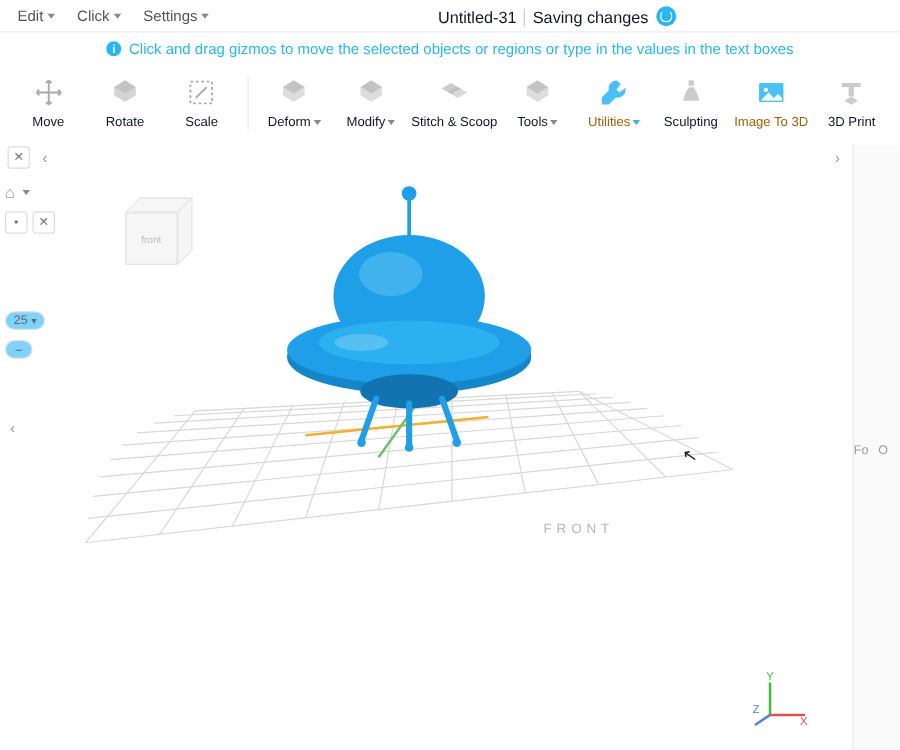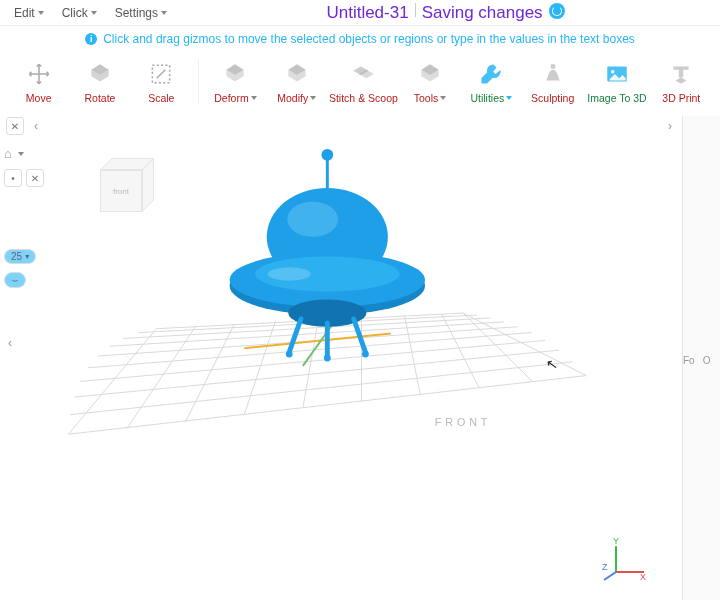--- a/index.html
+++ b/index.html
@@ -2,31 +2,31 @@
 <html><head>
 <meta charset="utf-8">
 <style>
 * { margin: 0; padding: 0; box-sizing: border-box; font-family: -apple-system, "Segoe UI", Arial, sans-serif; }
 body { width: 720px; height: 600px; background: #fff; overflow: hidden; position: relative; font-size: 12px; color: #444; }
 
 .menubar { height: 26px; display: flex; align-items: center; padding: 0 6px; gap: 2px; border-bottom: 1px solid #eee; }
 .menubar .menu-item { padding: 3px 8px; cursor: pointer; color: #555; display: flex; align-items: center; gap: 3px; justify-content: flex-end; }
 .caret { width: 0; height: 0; border-left: 3px solid transparent; border-right: 3px solid transparent; border-top: 4px solid #888; display: inline-block; }
 
-.titlebar { flex: 1; text-align: center; color: #6d28d9; font-size: 17px; display: flex; justify-content: center; align-items: flex-start; gap: 6px; }
+.titlebar { flex: 1; text-align: center; color: #0f172a; font-size: 13px; display: flex; justify-content: center; align-items: flex-end; gap: 6px; }
 .titlebar .sep { width: 1px; height: 14px; background: #ccc; }
 .sync-icon { width: 16px; height: 16px; border-radius: 50%; background: #29b6f6; position: relative; }
 .sync-icon::after { content: ""; position: absolute; inset: 3px; border: 1.5px solid #fff; border-top-color: transparent; border-radius: 50%; }
 
 .hint { text-align: center; padding: 6px 0 10px; color: #29b6f6; font-size: 12px; display: flex; justify-content: center; align-items: center; gap: 6px; }
 .hint .info { width: 12px; height: 12px; border-radius: 50%; background: #29b6f6; color: #fff; font-size: 9px; font-weight: bold; line-height: 12px; text-align: center; }
 
 .toolbar { display: flex; align-items: flex-start; padding: 2px 12px 10px; gap: 8px; border-bottom: 1px solid #e8e8e8; }
-.tool { display: flex; flex-direction: column; align-items: center; gap: 4px; width: 64px; padding: 2px 0; cursor: pointer; color: #b91c1c; }
-.tool.active { color: #15803d; }
+.tool { display: flex; flex-direction: column; align-items: center; gap: 4px; width: 64px; padding: 2px 0; cursor: pointer; color: #0f172a; }
+.tool.active { color: #a16207; }
 .tool .ticon { width: 28px; height: 28px; display: flex; align-items: center; justify-content: center; }
 .tool .tlabel { font-size: 10.5px; white-space: nowrap; display: flex; align-items: center; gap: 2px; }
 .tool-sep { width: 1px; height: 44px; background: #eee; margin: 2px 2px 0; }
 
 .workspace { position: absolute; left: 0; right: 0; top: 116px; bottom: 0; display: flex; }
 .canvas-wrap { flex: 1; position: relative; background: #fff; overflow: hidden; }
 .side-strip { width: 38px; background: #fafafa; border-left: 1px solid #e5e5e5; display: flex; flex-direction: row; align-items: center; padding-top: 4px; gap: 8px; font-size: 10px; color: #999; }
 .side-strip .lbl { writing-mode: horizontal-tb; padding: 2px 0; }
 
 .top-strip { position: absolute; top: 0; left: 0; right: 0; height: 20px; display: flex; align-items: center; padding: 0 6px; gap: 6px; }

